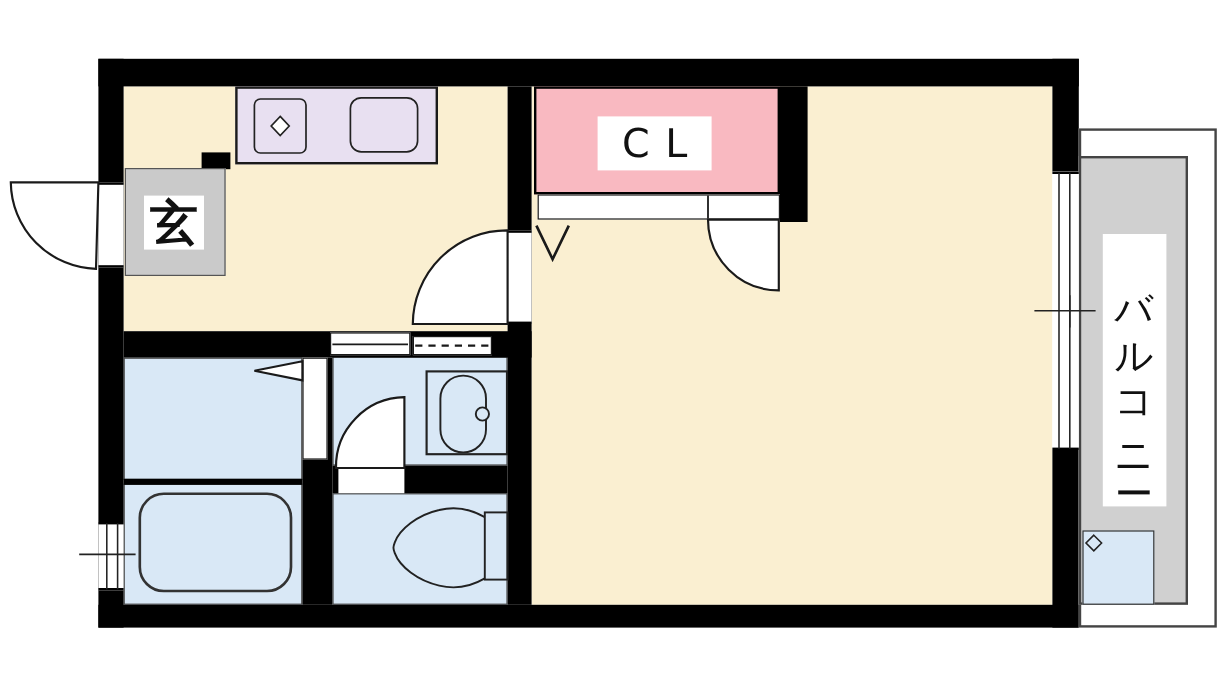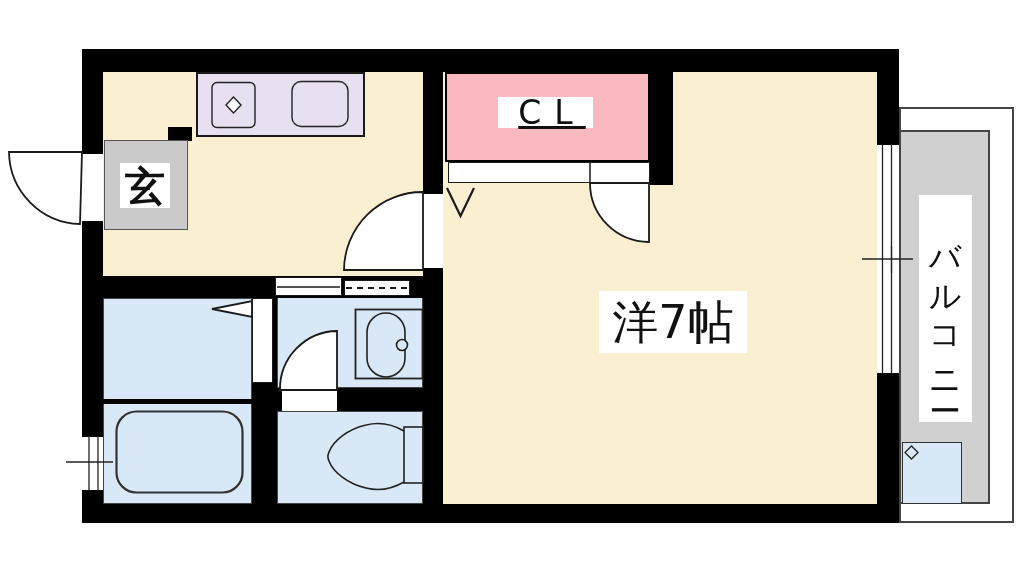--- a/index.html
+++ b/index.html
@@ -97,17 +97,16 @@
     <path d="M 404 431 C 392 424, 378 422, 366 425 C 348 429, 333 441, 329 452 C 327.5 456, 327.5 457, 329 461 C 333 472, 348 484, 366 488 C 378 491, 392 489, 404 482" fill="none" stroke="#222" stroke-width="1.6"></path>
 
     <rect x="212" y="82.5" width="43" height="45" rx="5" fill="none" stroke="#222" stroke-width="1.4"></rect>
     <path d="M 233.5 97 L 241 105 L 233.5 113 L 226 105 Z" fill="#fff" stroke="#222" stroke-width="1.4"></path>
     <rect x="292" y="81.5" width="56" height="45" rx="9" fill="none" stroke="#222" stroke-width="1.4"></rect>
 
     <path d="M 911.5 446 L 918 452.5 L 911.5 459 L 905 452.5 Z" fill="none" stroke="#222" stroke-width="1.3"></path>
   </svg>
 
   <div class="label" id="lbl-entrance" style="left:120px;top:163px;width:50px;height:45px;">玄</div>
-  <div class="label" id="lbl-closet" style="left:498px;top:97px;width:95px;height:31px;text-decoration:underline;">CL</div>
-  <div class="label" id="lbl-main" style="left:599px;top:291px;width:148px;height:62px;">洋7帖</div>
+  <div class="label" id="lbl-closet" style="left:498px;top:97px;width:95px;height:45px;">CL</div>
   <div class="label" id="lbl-balcony" style="left:919px;top:195px;width:53px;height:227px;">バルコニー</div>
 
 </div>
 
 </body></html>

